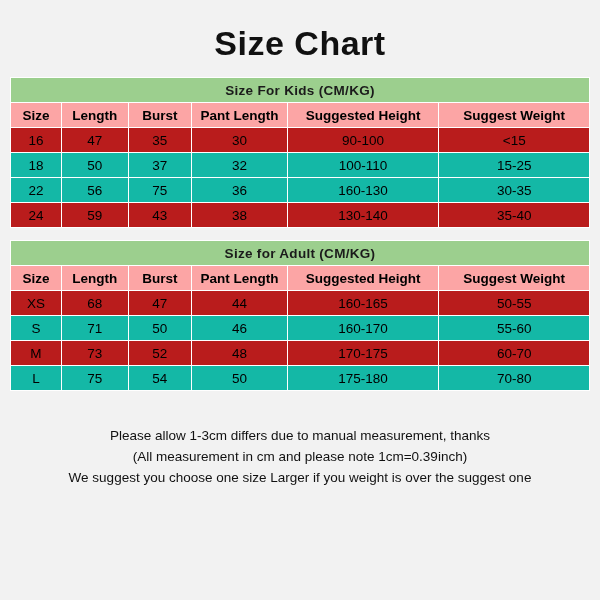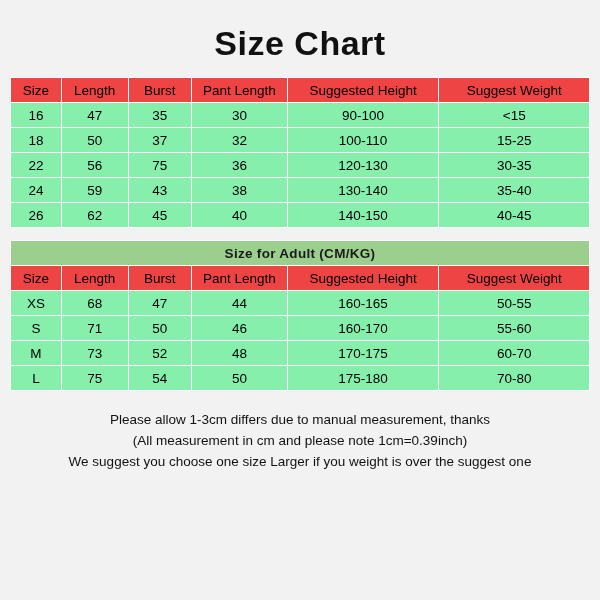--- a/index.html
+++ b/index.html
@@ -46,40 +46,40 @@
   .band th {
     background: #9ccf8e;
     color: #1b1b1b;
     font-size: 16px;
     font-weight: bold;
     height: 26px;
     letter-spacing: 0.3px;
     border: 1px solid #9ccf8e;
   }
   .head td {
-    background: #ef4444;
-    font-weight: normal;
+    background: #fca5a5;
+    font-weight: bold;
     font-size: 13.5px;
     height: 22px;
     border: 1px solid #ffffff;
   }
-  .row-a td { background: #86efac; }
-  .row-b td { background: #86efac; }
+  .row-a td { background: #b91c1c; }
+  .row-b td { background: #14b8a6; }
   .spacer {
     height: 12px;
   }
   .col-size     { width: 8.8%; }
   .col-length   { width: 11.5%; }
   .col-burst    { width: 11.0%; }
   .col-pant     { width: 16.5%; }
   .col-height   { width: 26.2%; }
   .col-weight   { width: 26.0%; }
   .notes {
     width: 580px;
-    margin: 0 auto;
+    margin: 16px auto;
     padding-top: 18px;
     text-align: center;
   }
   .notes div {
     font-size: 13.5px;
     line-height: 21px;
     color: #111;
   }
 </style>
 </head>
@@ -92,20 +92,23 @@
   <table class="size-table">
     <colgroup>
       <col class="col-size">
         <col class="col-length">
         <col class="col-burst">
       <col class="col-pant">
         <col class="col-height">
         <col class="col-weight">
     </colgroup>
     <tbody>
+        <tr class="band">
+      <th colspan="6">Size For Kids  (CM/KG)</th>
+    </tr>
     <tr class="head">
       <td>Size</td>
       <td>Length</td>
       <td>Burst</td>
       <td>Pant Length</td>
       <td>Suggested Height</td>
       <td>Suggest Weight</td>
     </tr>
     <tr class="row-a">
       <td>16</td>
@@ -121,38 +124,30 @@
       <td>37</td>
       <td>32</td>
       <td>100-110</td>
       <td>15-25</td>
     </tr>
     <tr class="row-b">
       <td>22</td>
       <td>56</td>
       <td>75</td>
       <td>36</td>
-      <td>120-130</td>
+      <td>160-130</td>
       <td>30-35</td>
     </tr>
     <tr class="row-a">
       <td>24</td>
       <td>59</td>
       <td>43</td>
       <td>38</td>
       <td>130-140</td>
       <td>35-40</td>
-    </tr>
-    <tr class="row-b">
-      <td>26</td>
-      <td>62</td>
-      <td>45</td>
-      <td>40</td>
-      <td>140-150</td>
-      <td>40-45</td>
     </tr>
   </tbody>
     </table>
 
   <div class="spacer"></div>
 
   <table class="size-table">
     <colgroup>
       <col class="col-size">
         <col class="col-length">

